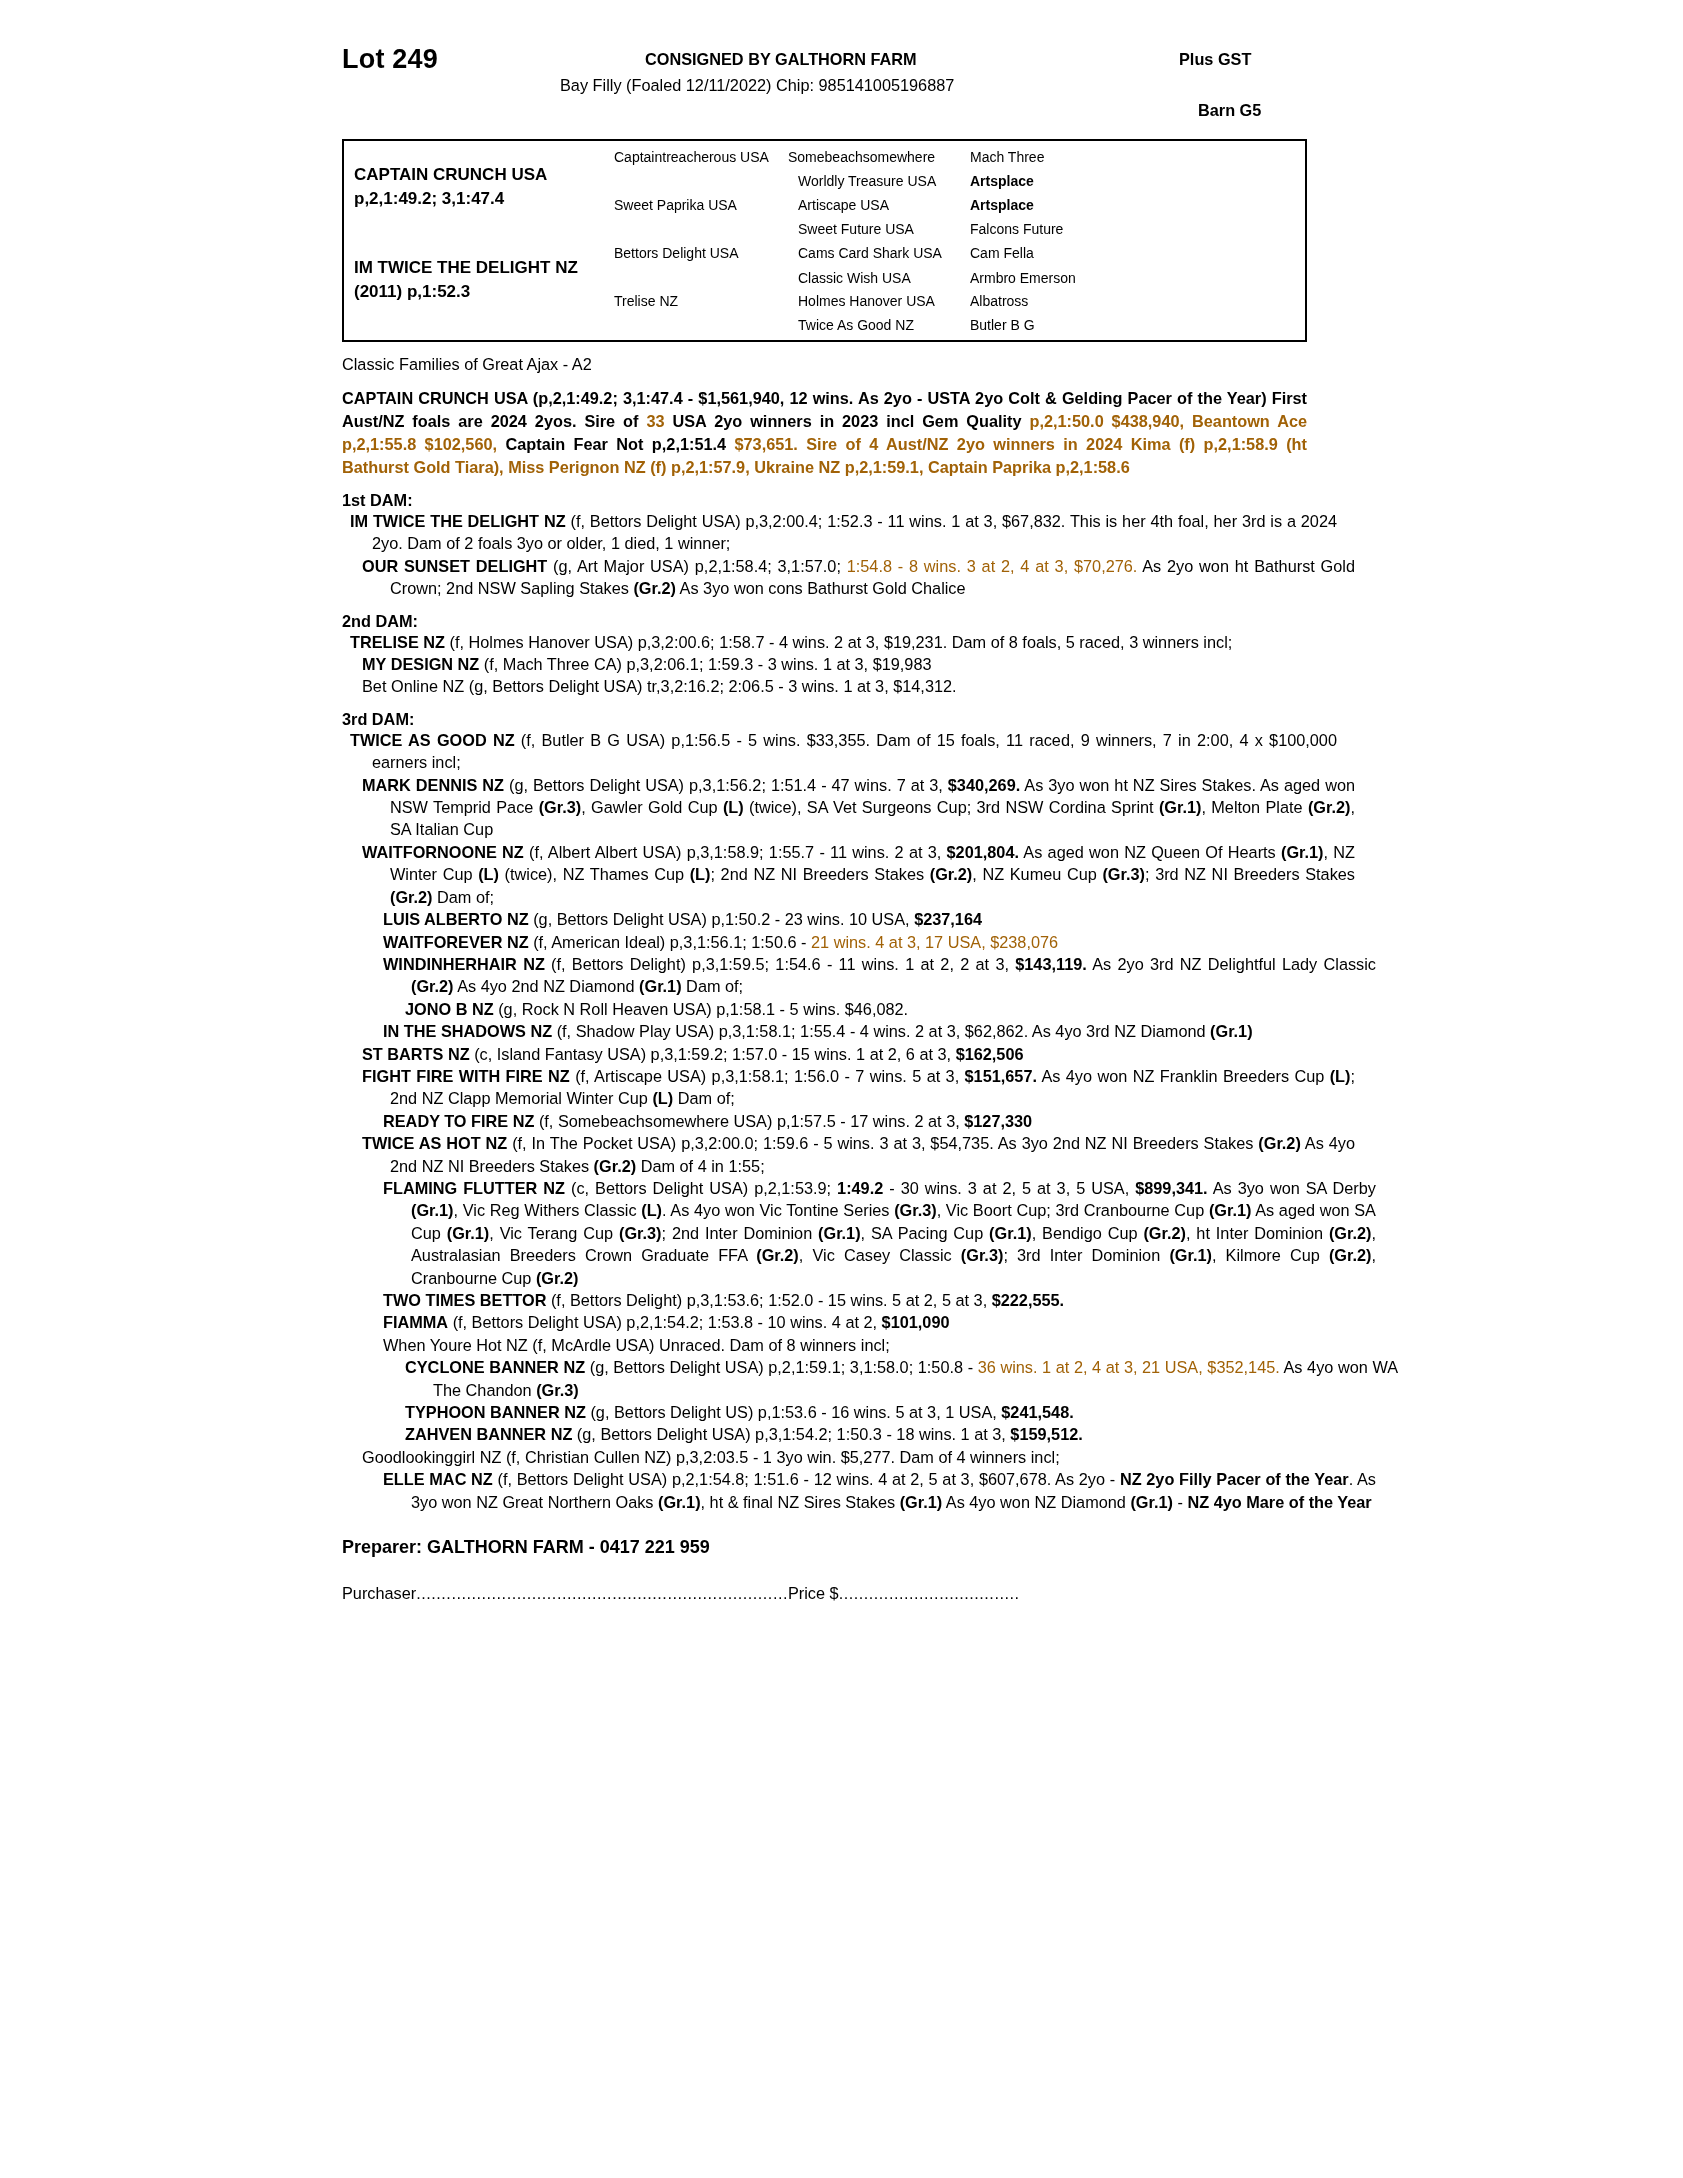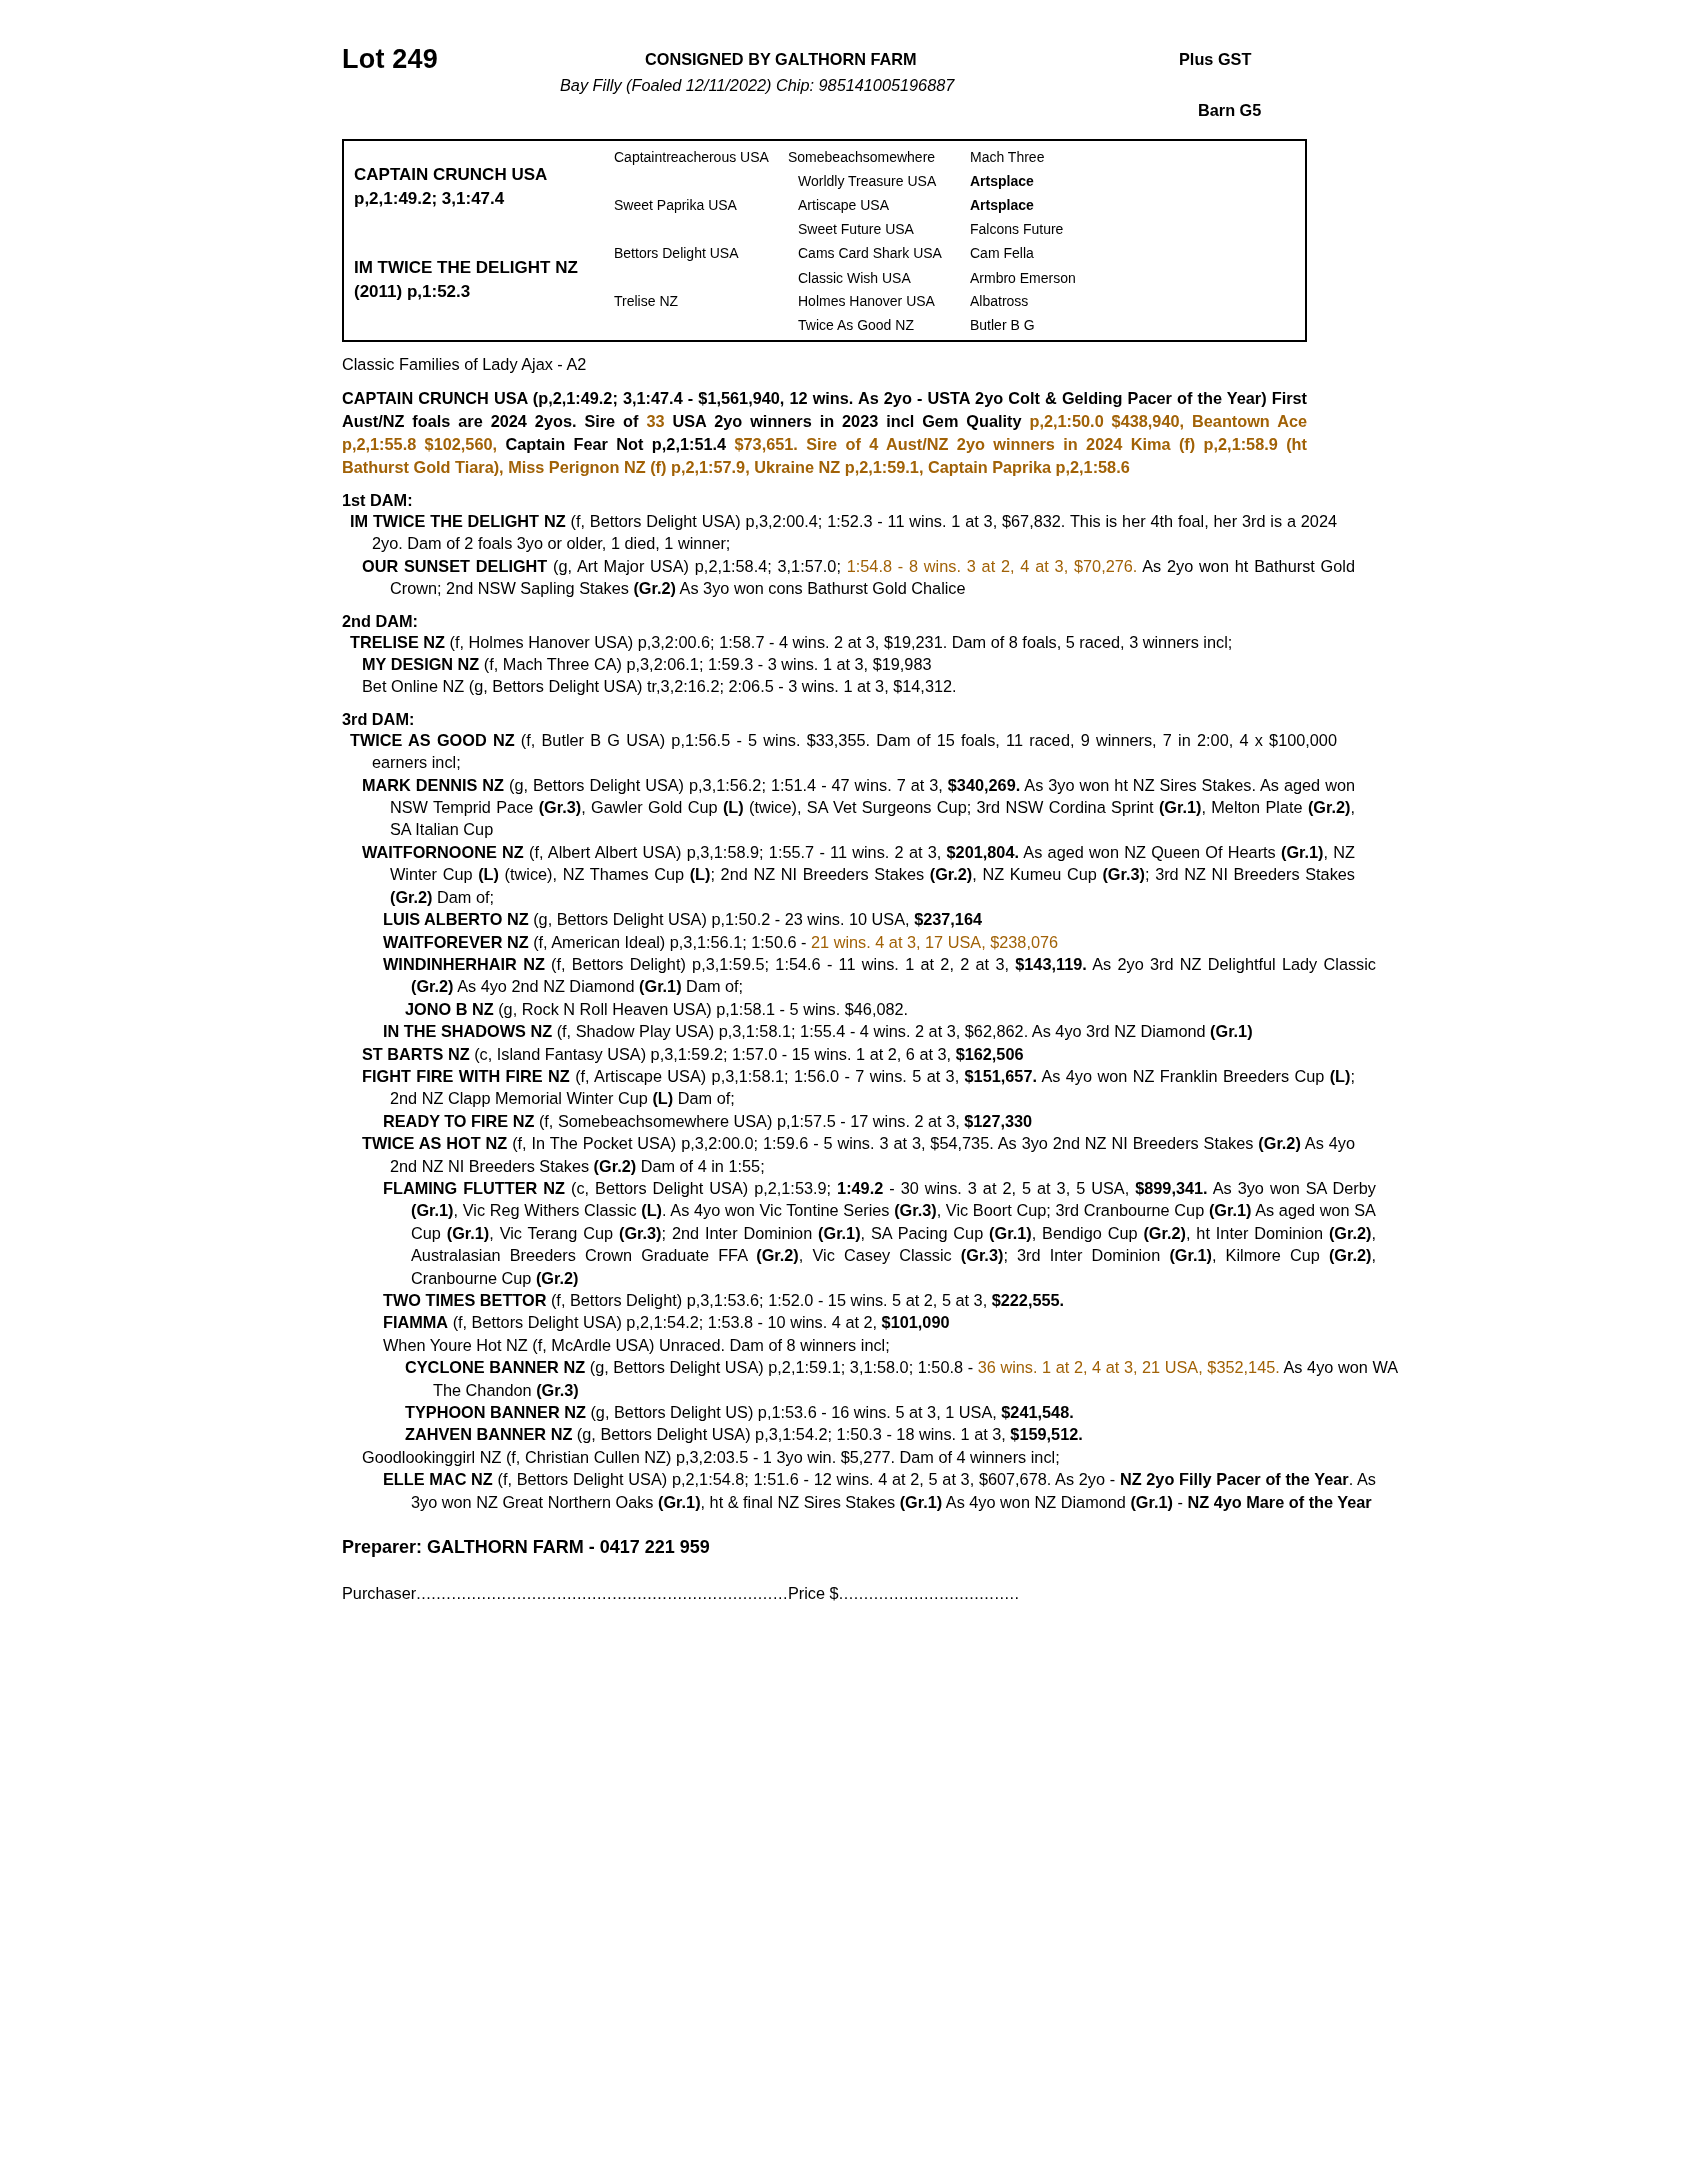--- a/index.html
+++ b/index.html
@@ -48,21 +48,20 @@
   .plusgst {
     position: absolute;
     left: 837px; top: 10px;
     font-size: 16.3px;
     font-weight: bold;
   }
   .subhdr {
     position: absolute;
     left: 218px; top: 36px;
     font-size: 16.3px;
-    font-style: italic;
   }
   .barn {
     position: absolute;
     left: 856px; top: 61px;
     font-size: 16.3px;
     font-weight: bold;
   }
   
   .ped {
     position: relative;
@@ -168,21 +167,21 @@
       <div class="abs" style="left:586px; top:8px;">Mach Three</div>
       <div class="abs b" style="left:586px; top:32px;">Artsplace</div>
       <div class="abs b" style="left:586px; top:56px;">Artsplace</div>
       <div class="abs" style="left:586px; top:80px;">Falcons Future</div>
       <div class="abs" style="left:586px; top:104px;">Cam Fella</div>
       <div class="abs" style="left:586px; top:129px;">Armbro Emerson</div>
       <div class="abs" style="left:586px; top:152px;">Albatross</div>
       <div class="abs" style="left:586px; top:176px;">Butler B G</div>
     </div>
 
-    <div class="famline">Classic Families of Lady Ajax - A2</div>
+    <div class="famline">Classic Families of Great Ajax - A2</div>
 
     <div class="sirepara">
       <span>CAPTAIN CRUNCH USA (p,2,1:49.2; 3,1:47.4 - $1,561,940, 12 wins. As 2yo - USTA 2yo Colt &amp; Gelding Pacer of the Year) First Aust/NZ foals are 2024 2yos. Sire of </span><span class="red">33</span><span> USA 2yo winners in 2023 incl Gem Quality </span><span class="red">p,2,1:50.0 $438,940,</span><span> </span><span class="red">Beantown Ace p,2,1:55.8 $102,560,</span><span> Captain Fear Not p,2,1:51.4 </span><span class="red">$73,651. Sire of 4 Aust/NZ 2yo winners in 2024 Kima (f) p,2,1:58.9 (ht Bathurst Gold Tiara), Miss Perignon NZ (f) p,2,1:57.9, Ukraine NZ p,2,1:59.1, Captain Paprika p,2,1:58.6</span>
     </div>
 
     <div id="dam-sections">
         <div class="damhdr">1st DAM:</div>
         <div class="p hang0"><span class="b">IM TWICE THE DELIGHT NZ</span><span> (f, Bettors Delight USA) p,3,2:00.4; 1:52.3 - 11 wins. 1 at 3, $67,832. This is her 4th foal, her 3rd is a 2024 2yo. Dam of 2 foals 3yo or older, 1 died, 1 winner;</span></div>
         <div class="p hang1"><span class="b">OUR SUNSET DELIGHT</span><span> (g, Art Major USA) p,2,1:58.4; 3,1:57.0; </span><span class="red">1:54.8 - 8 wins. 3 at 2, 4 at 3, $70,276.</span><span> As 2yo won ht Bathurst Gold Crown; 2nd NSW Sapling Stakes </span><span class="b">(Gr.2)</span><span> As 3yo won cons Bathurst Gold Chalice</span></div>
         <div class="damhdr">2nd DAM:</div>

